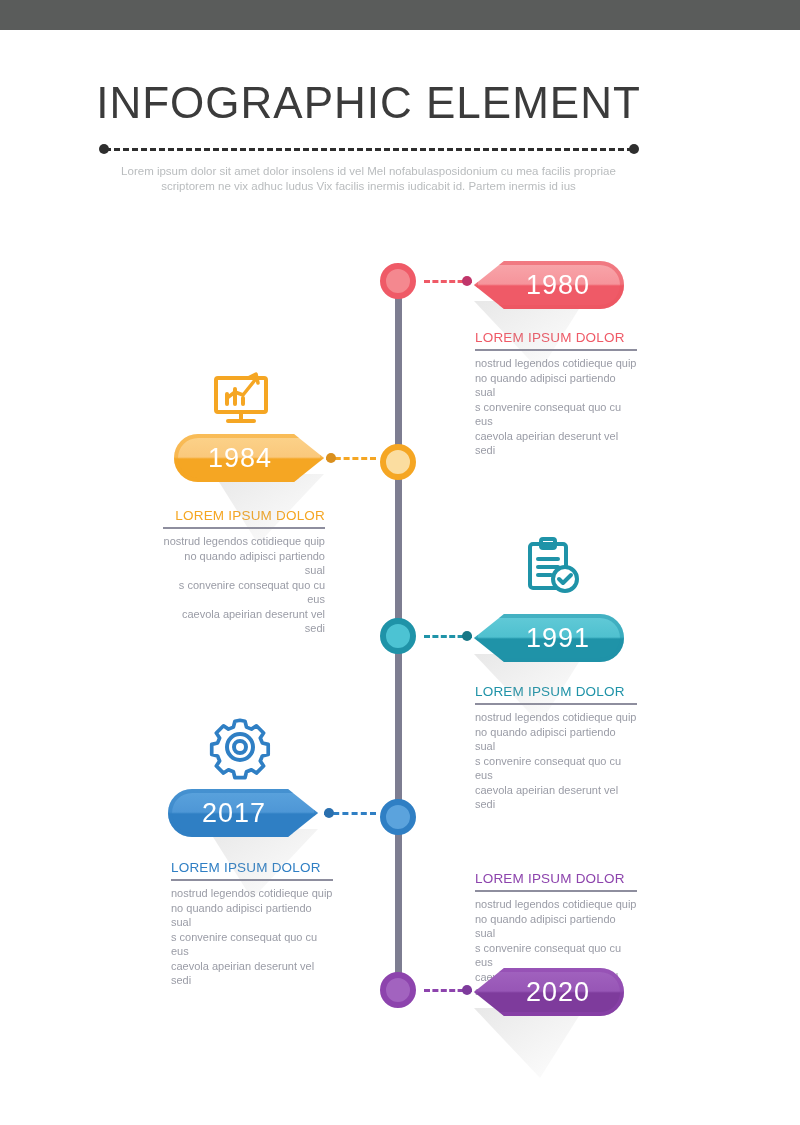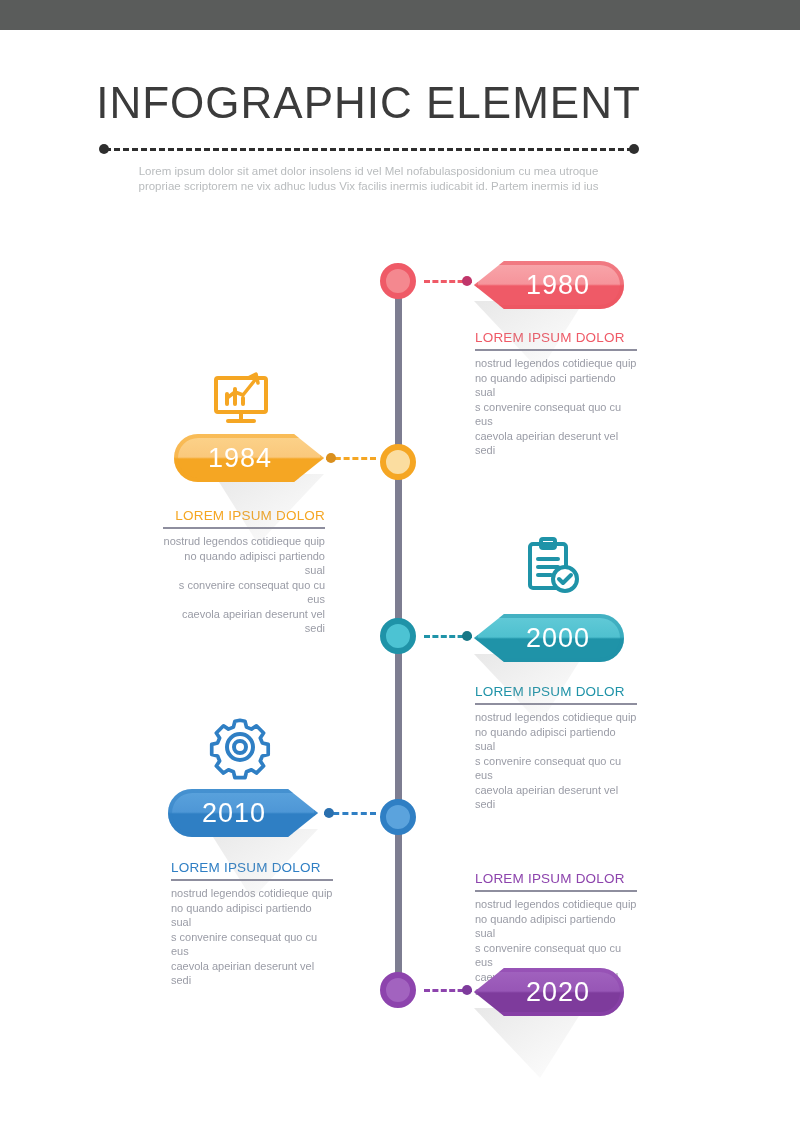--- a/index.html
+++ b/index.html
@@ -209,21 +209,21 @@
 <div class="header">
   <h1 class="page-title">INFOGRAPHIC ELEMENT</h1>
 
   <div class="divider">
     <span class="dot left"></span>
     <span class="dline"></span>
     <span class="dot right"></span>
   </div>
 
   <p class="subtitle">
-    <span>Lorem ipsum dolor sit amet dolor insolens id vel Mel nofabulasposidonium cu mea utroque</span>
+    <span>Lorem ipsum dolor sit amet dolor insolens id vel Mel nofabulasposidonium cu mea facilis</span>
     <span>propriae scriptorem ne vix adhuc ludus Vix facilis inermis iudicabit id. Partem inermis id ius</span>
   </p>
 </div>
 
 <div class="spine"></div>
 
 <div class="node" style="left:380px; top:263px; border-color:#ef5a67; background:#f4888f;"></div>
 <div class="connector" style="left:424px; top:276px; width:48px;">
   <span class="cdash" style="border-top-color:#ef5a67;"></span>
   <span class="cdot" style="right:0; background:#c0356a;"></span>
@@ -292,21 +292,21 @@
 </div>
 <div class="node" style="left:380px; top:618px; border-color:#1f93a8; background:#4cc3d3;"></div>
 <div class="connector" style="left:424px; top:631px; width:48px;">
   <span class="cdash" style="border-top-color:#1f93a8;"></span>
   <span class="cdot" style="right:0; background:#177786;"></span>
 </div>
 <div class="badge point-left" style="left:474px; top:614px;">
   <span class="shadow"></span>
   <span class="shape" style="background:linear-gradient(to bottom,#63cbd8 0%,#4fc0cf 48%,#1f93a8 52%,#1f93a8 100%);
                box-shadow: inset 0 0 0 4px rgba(31,147,168,0.45);"></span>
-  <span class="year">2000</span>
+  <span class="year">1991</span>
 </div>
 <div class="block align-left" style="left:475px; top:684px; width:162px;">
   <p class="heading" style="color:#1f93a8;">LOREM IPSUM DOLOR</p>
   <div class="rule"></div>
   <p class="body">
     <span>nostrud legendos cotidieque quip</span><br>
     <span>no quando adipisci partiendo sual</span><br>
     <span>s convenire consequat quo cu eus</span><br>
     <span>caevola apeirian deserunt vel sedi</span>
   </p>
@@ -316,21 +316,21 @@
   <svg width="70" height="70" viewBox="0 0 70 70" fill="none" stroke="#2f7fc4" stroke-width="4" stroke-linejoin="round">
     <path d="M35 6 l5.5 1 1.6 6.4 5.4 2.2 5.4-3.6 7.8 7.8 -3.6 5.4 2.2 5.4 6.4 1.6 0 11 -6.4 1.6 -2.2 5.4 3.6 5.4 -7.8 7.8 -5.4-3.6 -5.4 2.2 -1.6 6.4 -11 0 -1.6-6.4 -5.4-2.2 -5.4 3.6 -7.8-7.8 3.6-5.4 -2.2-5.4 -6.4-1.6 0-11 6.4-1.6 2.2-5.4 -3.6-5.4 7.8-7.8 5.4 3.6 5.4-2.2 1.6-6.4 z" transform="scale(0.92) translate(3,3)"></path>
     <circle cx="35" cy="35" r="13"></circle>
     <circle cx="35" cy="35" r="6"></circle>
   </svg>
 </div>
 <div class="badge point-right" style="left:168px; top:789px;">
   <span class="shadow"></span>
   <span class="shape" style="background:linear-gradient(to bottom,#5ba3dd 0%,#4e97d6 48%,#2f7fc4 52%,#2f7fc4 100%);
                box-shadow: inset 0 0 0 4px rgba(47,127,196,0.5);"></span>
-  <span class="year">2010</span>
+  <span class="year">2017</span>
 </div>
 <div class="connector" style="left:324px; top:808px; width:52px;">
   <span class="cdash" style="border-top-color:#2f7fc4;"></span>
   <span class="cdot" style="left:0; background:#2a6fae;"></span>
 </div>
 <div class="node" style="left:380px; top:799px; border-color:#2f7fc4; background:#5ba3dd;"></div>
 <div class="block align-left" style="left:171px; top:860px; width:162px;">
   <p class="heading" style="color:#2f7fc4;">LOREM IPSUM DOLOR</p>
   <div class="rule"></div>
   <p class="body">

